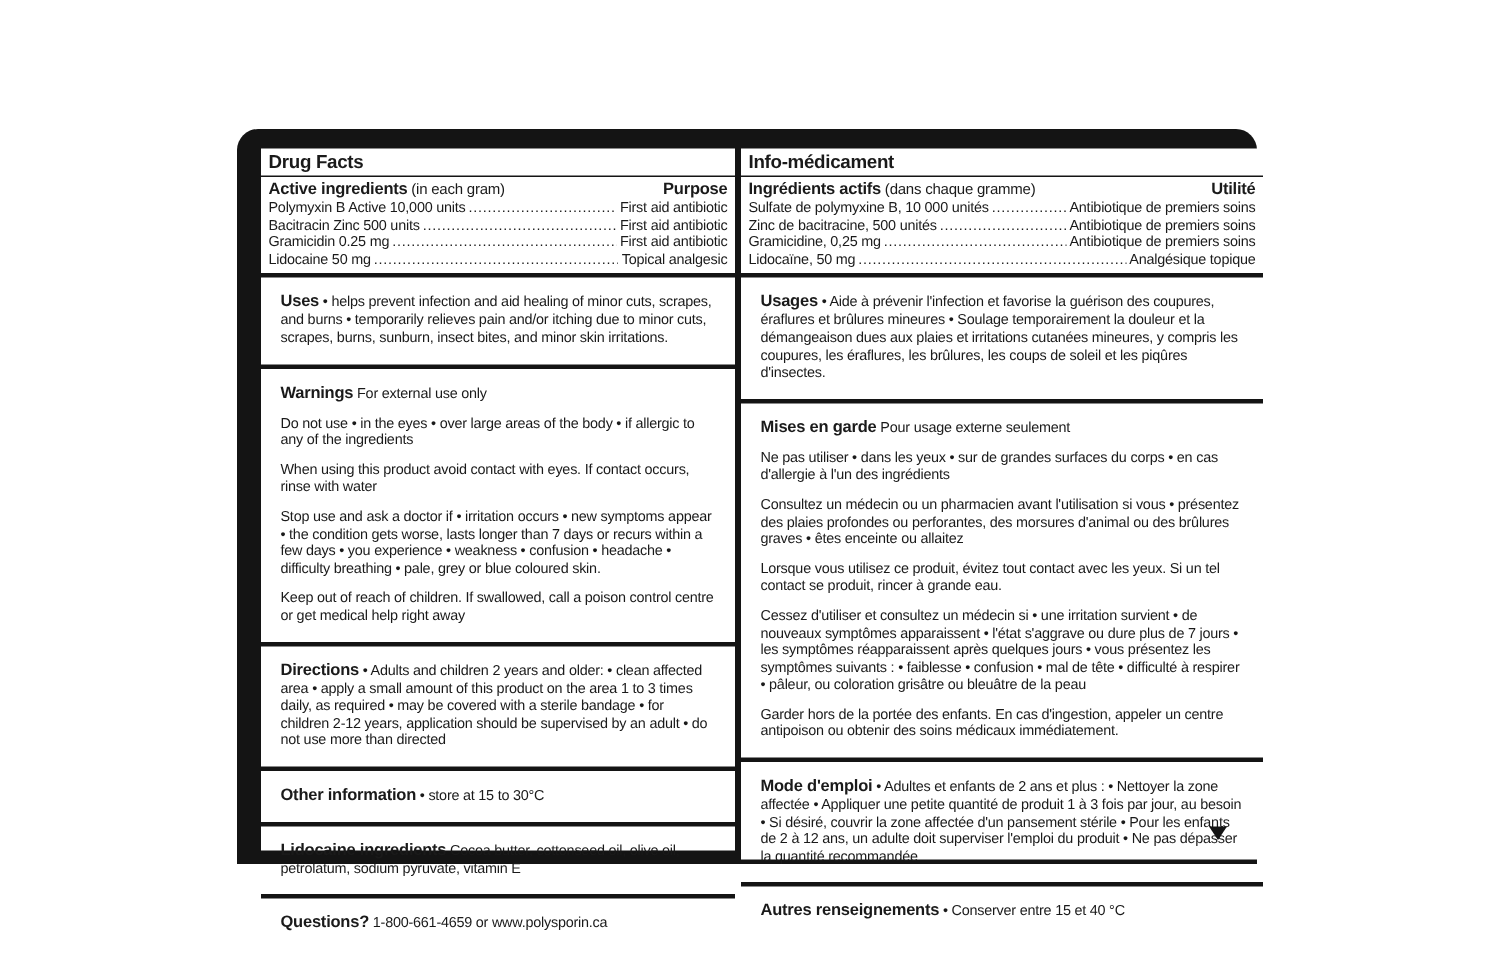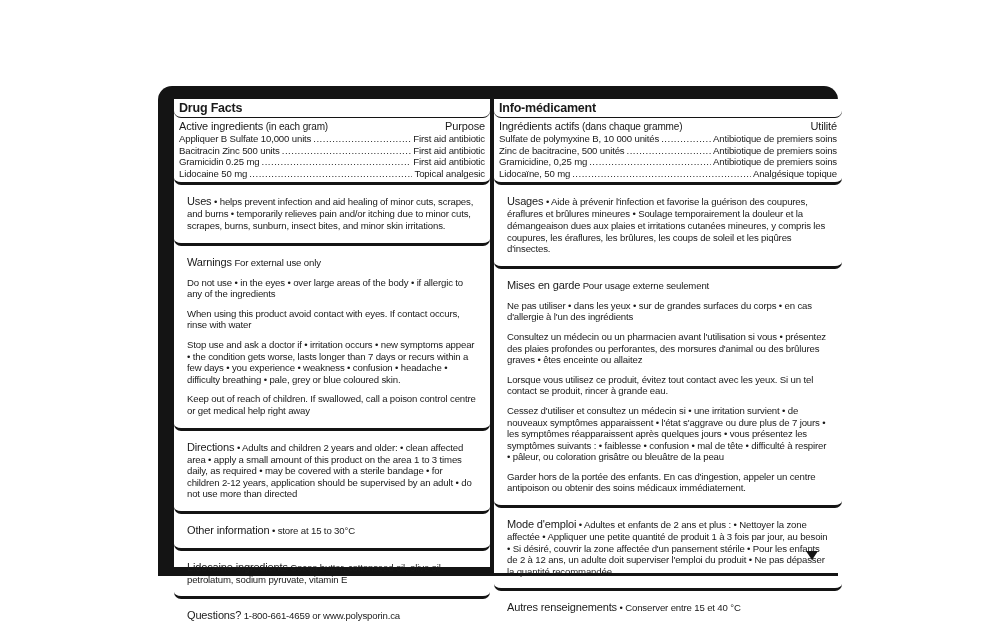--- a/index.html
+++ b/index.html
@@ -4,26 +4,26 @@
 <style>
   html, body { margin:0; padding:0; }
   body { width:1000px; height:640px; background:#ffffff; position:relative; overflow:hidden;
          font-family:"Liberation Sans", sans-serif; color:#1a1a1a; }
   .panel { position:absolute; left:158px; top:86px; width:680px; height:490px; background:#141414;
            border-radius:14px 14px 0 0; }
   .col { position:absolute; top:99px; background:#fff; }
   .col.left { left:174px; width:316px; height:468px; }
   .col.right { left:494px; width:348px; height:474px; }
   .sec { border-bottom:3.5px solid #141414; padding:2px 5px 3px 5px; font-size:9.6px; line-height:11.6px;
-         font-stretch:condensed; letter-spacing:-0.15px;border-radius:7px; }
+         font-stretch:condensed; letter-spacing:-0.15px; }
   .sec:last-child { border-bottom:none; }
   .title { font-weight:bold; font-size:12.5px; line-height:15px; letter-spacing:-0.2px; }
   .title-sec { border-bottom:1.5px solid #141414; padding:2px 5px 1px 5px; }
   .hrow { display:flex; justify-content:space-between; align-items:baseline; }
-  .h { font-weight:normal; font-size:11px; line-height:13px;text-align:right; }
+  .h { font-weight:bold; font-size:11px; line-height:13px;text-align:right; }
   .hn { font-size:10px; font-weight:normal;margin-top:6px; }
   .ing { display:flex; align-items:baseline; white-space:nowrap; }
   .ing .name { flex:0 0 auto; }
   .ing .dots { flex:1 1 auto; overflow:hidden; margin:0 2px; }
   .ing .dots::before { content:"........................................................................................................"; letter-spacing:0.5px; }
   .ing .pur { flex:0 0 auto; text-align:right; }
   b { font-weight:normal; }
   .arrow { position:absolute; left:806px; top:551px; width:0; height:0;
            border-left:6px solid transparent; border-right:6px solid transparent; border-top:9px solid #141414; }
   p { margin:8px; }
@@ -36,21 +36,21 @@
 <div class="col left">
   <div class="sec title-sec">
     <div class="title">Drug Facts</div>
   </div>
   <div class="sec">
     <div class="hrow">
       <span><span class="h">Active ingredients</span> <span class="hn">(in each gram)</span></span>
       <span class="h">Purpose</span>
     </div>
     <div class="ing">
-        <span class="name">Appliquer B Sulfate 10,000 units</span>
+        <span class="name">Polymyxin B Active 10,000 units</span>
         <span class="dots"></span>
         <span class="pur">First aid antibiotic</span>
       </div>
     <div class="ing">
         <span class="name">Bacitracin Zinc 500 units</span>
         <span class="dots"></span>
         <span class="pur">First aid antibiotic</span>
       </div>
     <div class="ing">
         <span class="name">Gramicidin 0.25 mg</span>

